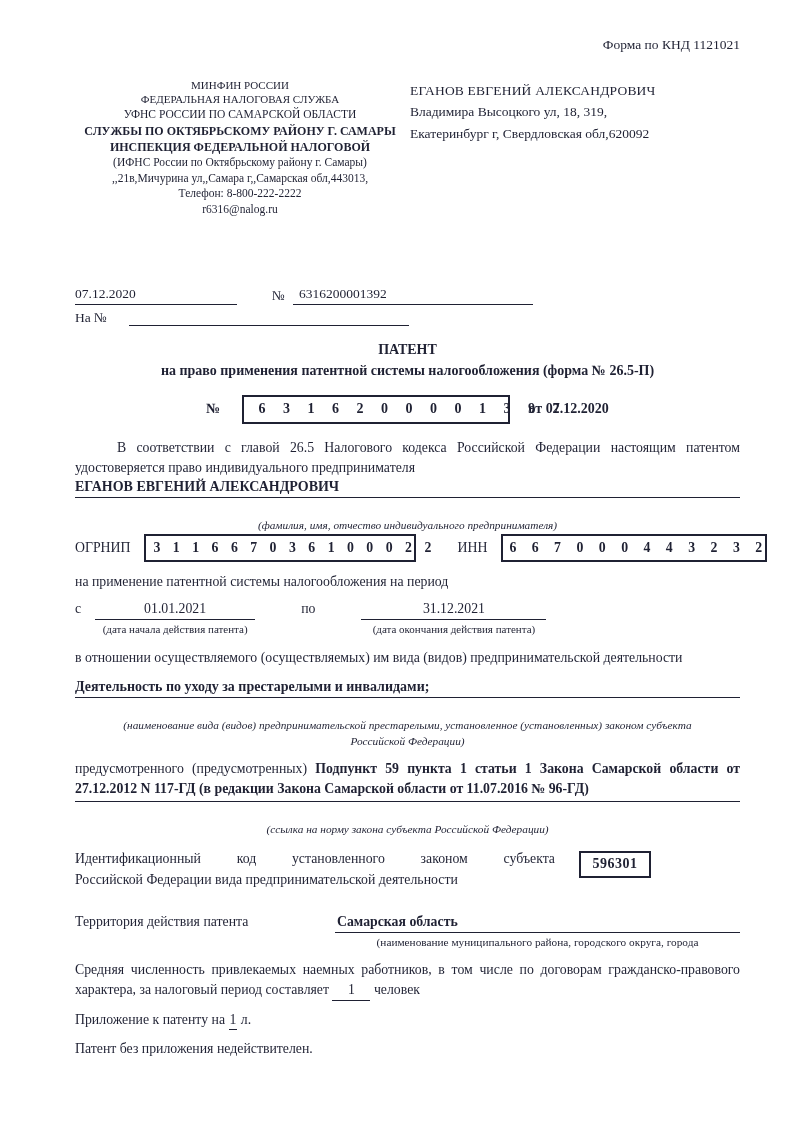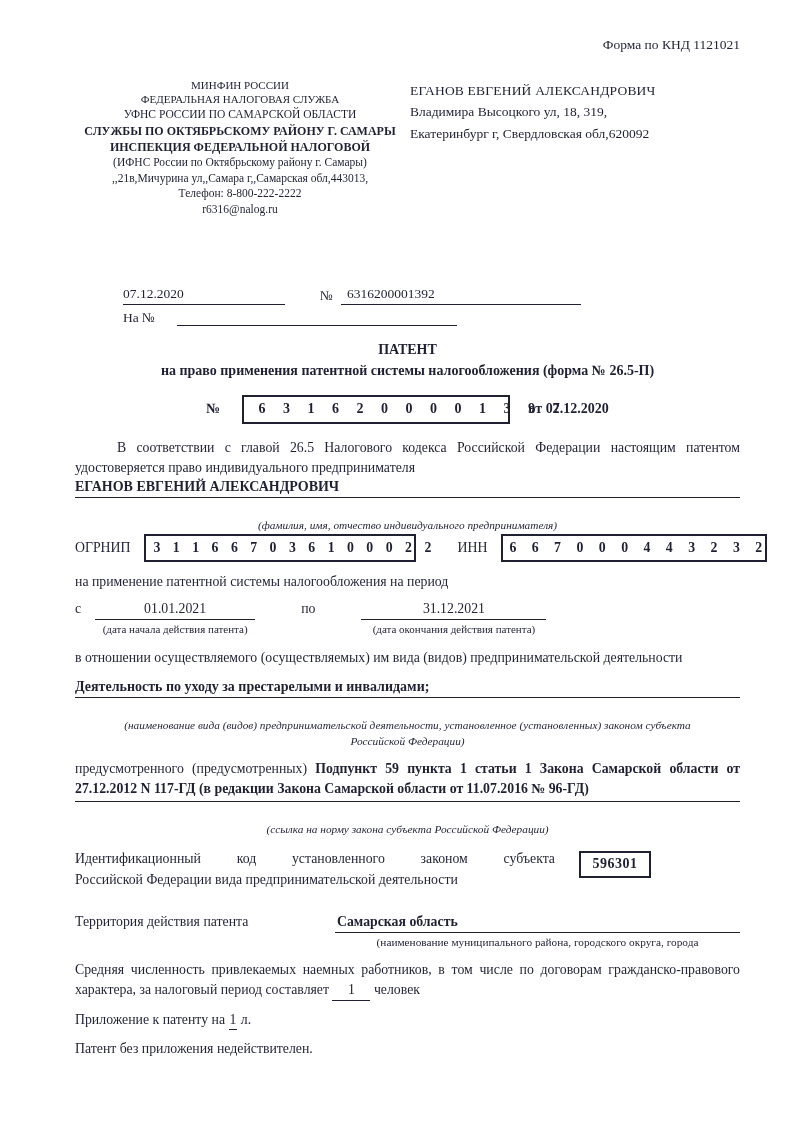--- a/index.html
+++ b/index.html
@@ -23,21 +23,21 @@
   
   .header { display: flex; justify-content: space-between; align-items: flex-start; }
   .issuer { width: 330px; text-align: center; line-height: 1.35; }
   .issuer .l-lg { font-size: 11px; }
   .issuer .l-md { font-size: 11.5px; }
   .issuer .l-bold { font-size: 12px; font-weight: bold; }
   .recipient { width: 330px; text-align: left; font-size: 13.5px; line-height: 1.6; padding-top: 2px; }
   .recipient .r-name { letter-spacing: 0.2px; }
 
   
-  .ref-block { margin-top: 68px; font-size: 13.5px; margin-left: 48px; }
+  .ref-block { margin-top: 68px; font-size: 13.5px; }
   .ref-line1 { display: flex; align-items: flex-end; }
   .ref-line2 { display: flex; align-items: flex-end; margin-top: 4px; }
   .u-field { border-bottom: 1px solid #1f2133; display: inline-block; }
   .ref-date { width: 162px; padding-bottom: 1px; }
   .ref-no-sign { margin-left: 35px; margin-right: 8px; }
   .ref-number { width: 240px; padding-left: 6px; padding-bottom: 1px; }
   .ref-reply-label { white-space: nowrap; }
   .ref-reply-line { width: 280px; height: 17px; margin-left: 22px; }
 
   
@@ -186,21 +186,21 @@
     <span class="date-field df2">
       <span class="date-value">31.12.2021</span>
       <span class="date-caption">(дата окончания действия патента)</span>
     </span>
   </div>
 
   <div class="para mt10">в отношении осуществляемого (осуществляемых) им вида (видов) предпринимательской деятельности</div>
 
   <div class="value-line mt10">Деятельность по уходу за престарелыми и инвалидами;</div>
   <div class="caption">
-    <div>(наименование вида (видов) предпринимательской деятельности, установленное (установленных) законом субъекта</div>
+    <div>(наименование вида (видов) предпринимательской престарелыми, установленное (установленных) законом субъекта</div>
     <div>Российской Федерации)</div>
   </div>
 
   <div class="para law-para mt10">
     <span>предусмотренного (предусмотренных)</span>
     <span class="law-bold">Подпункт 59 пункта 1 статьи 1 Закона Самарской области от 27.12.2012 N 117-ГД (в редакции Закона Самарской области от 11.07.2016 № 96-ГД)</span>
   </div>
   <div class="caption">(ссылка на норму закона субъекта Российской Федерации)</div>
 
   <div class="code-row">

